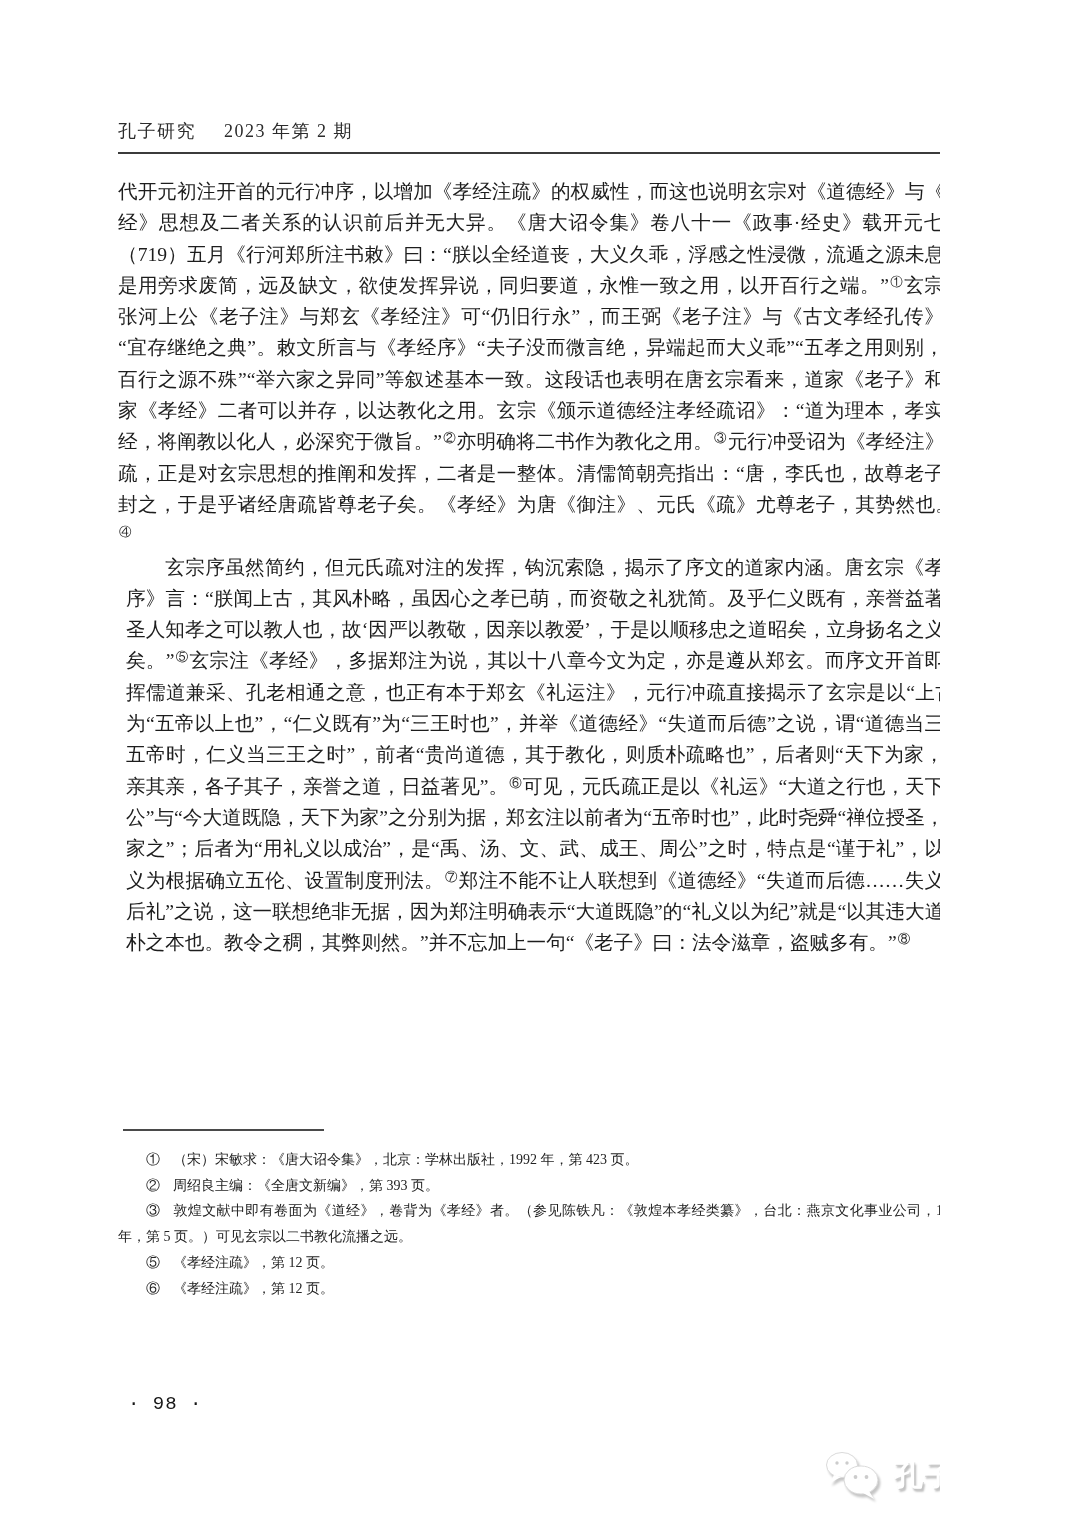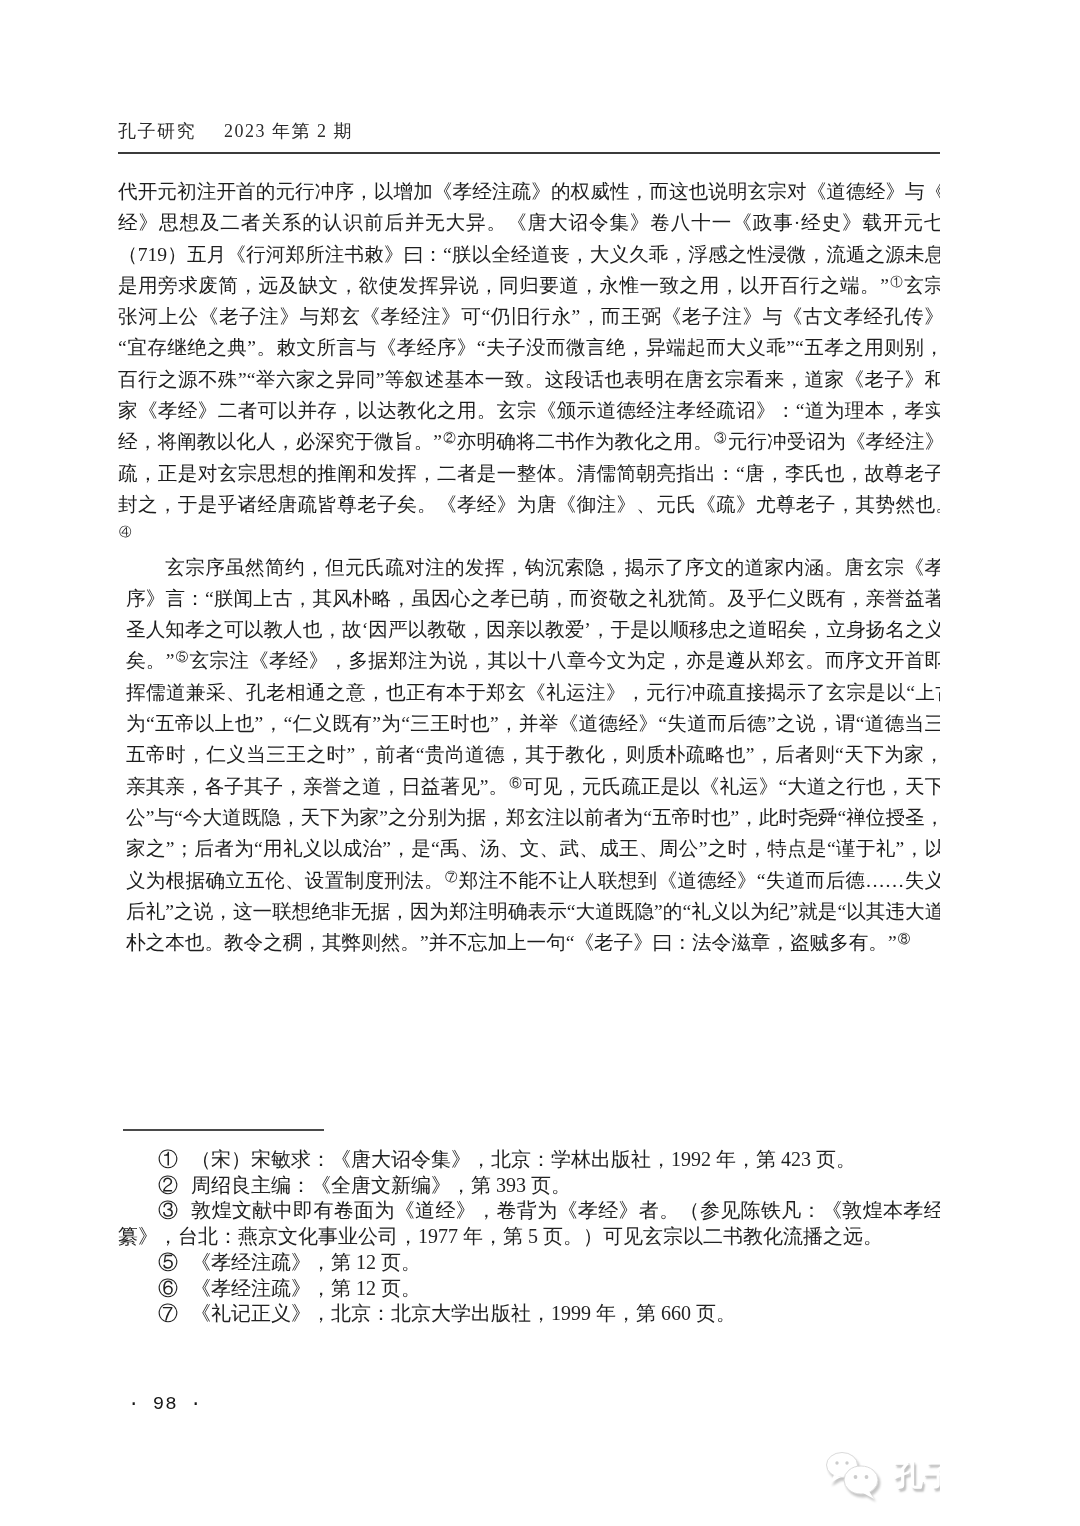--- a/index.html
+++ b/index.html
@@ -36,21 +36,21 @@
   .fnref{
     font-size:12.5px;line-height:0;vertical-align:6px;
     letter-spacing:0;margin:0 1px;
   }
   .fn-rule{
     position:absolute;left:123px;top:1129px;width:201px;height:0;
     border-top:2px solid #4a4a4a;
   }
   .footnotes{
     position:absolute;left:118px;top:1147px;width:846px;
-    font-size:20px;line-height:25.7px;color:#222222;
+    font-size:14px;line-height:25.7px;color:#222222;
     text-align:justify;text-justify:inter-ideograph;
   }
   .footnote{margin:0;padding:0;text-indent:2em;}
   .fn-marker{margin-right:13px;}
   .page-number{
     position:absolute;left:128px;top:1393px;
     font-family:Liberation Mono, monospace;
     font-size:19px;color:#161616;letter-spacing:1px;
   }
   .watermark{
@@ -86,21 +86,20 @@
     </main>
 
   <div class="fn-rule"></div>
 
   <section class="footnotes">
       <p class="footnote"><span class="fn-marker">①</span><span>（宋）宋敏求：《唐大诏令集》，北京：学林出版社，1992 年，第 423 页。</span></p>
       <p class="footnote"><span class="fn-marker">②</span><span>周绍良主编：《全唐文新编》，第 393 页。</span></p>
       <p class="footnote"><span class="fn-marker">③</span><span>敦煌文献中即有卷面为《道经》，卷背为《孝经》者。（参见陈铁凡：《敦煌本孝经类纂》，台北：燕京文化事业公司，1977 年，第 5 页。）可见玄宗以二书教化流播之远。</span></p>
       <p class="footnote"><span class="fn-marker">⑤</span><span>《孝经注疏》，第 12 页。</span></p>
       <p class="footnote"><span class="fn-marker">⑥</span><span>《孝经注疏》，第 12 页。</span></p>
-      <p class="footnote"><span class="fn-marker">⑦</span><span>《礼记正义》，北京：北京大学出版社，1999 年，第 660 页。</span></p>
     </section>
 
   <div class="page-number">· 98 ·</div>
 
   <div class="watermark">
     <span class="wm-icon">
       <svg width="58" height="52" viewBox="0 0 58 52" xmlns="http://www.w3.org/2000/svg" aria-hidden="true">
         <g fill="#ffffff" stroke="#dadada" stroke-width="1">
           <ellipse cx="18" cy="15" rx="15.5" ry="12.5"></ellipse>
           <path d="M10 25 L6 33 L17 27 Z" stroke="none"></path>

